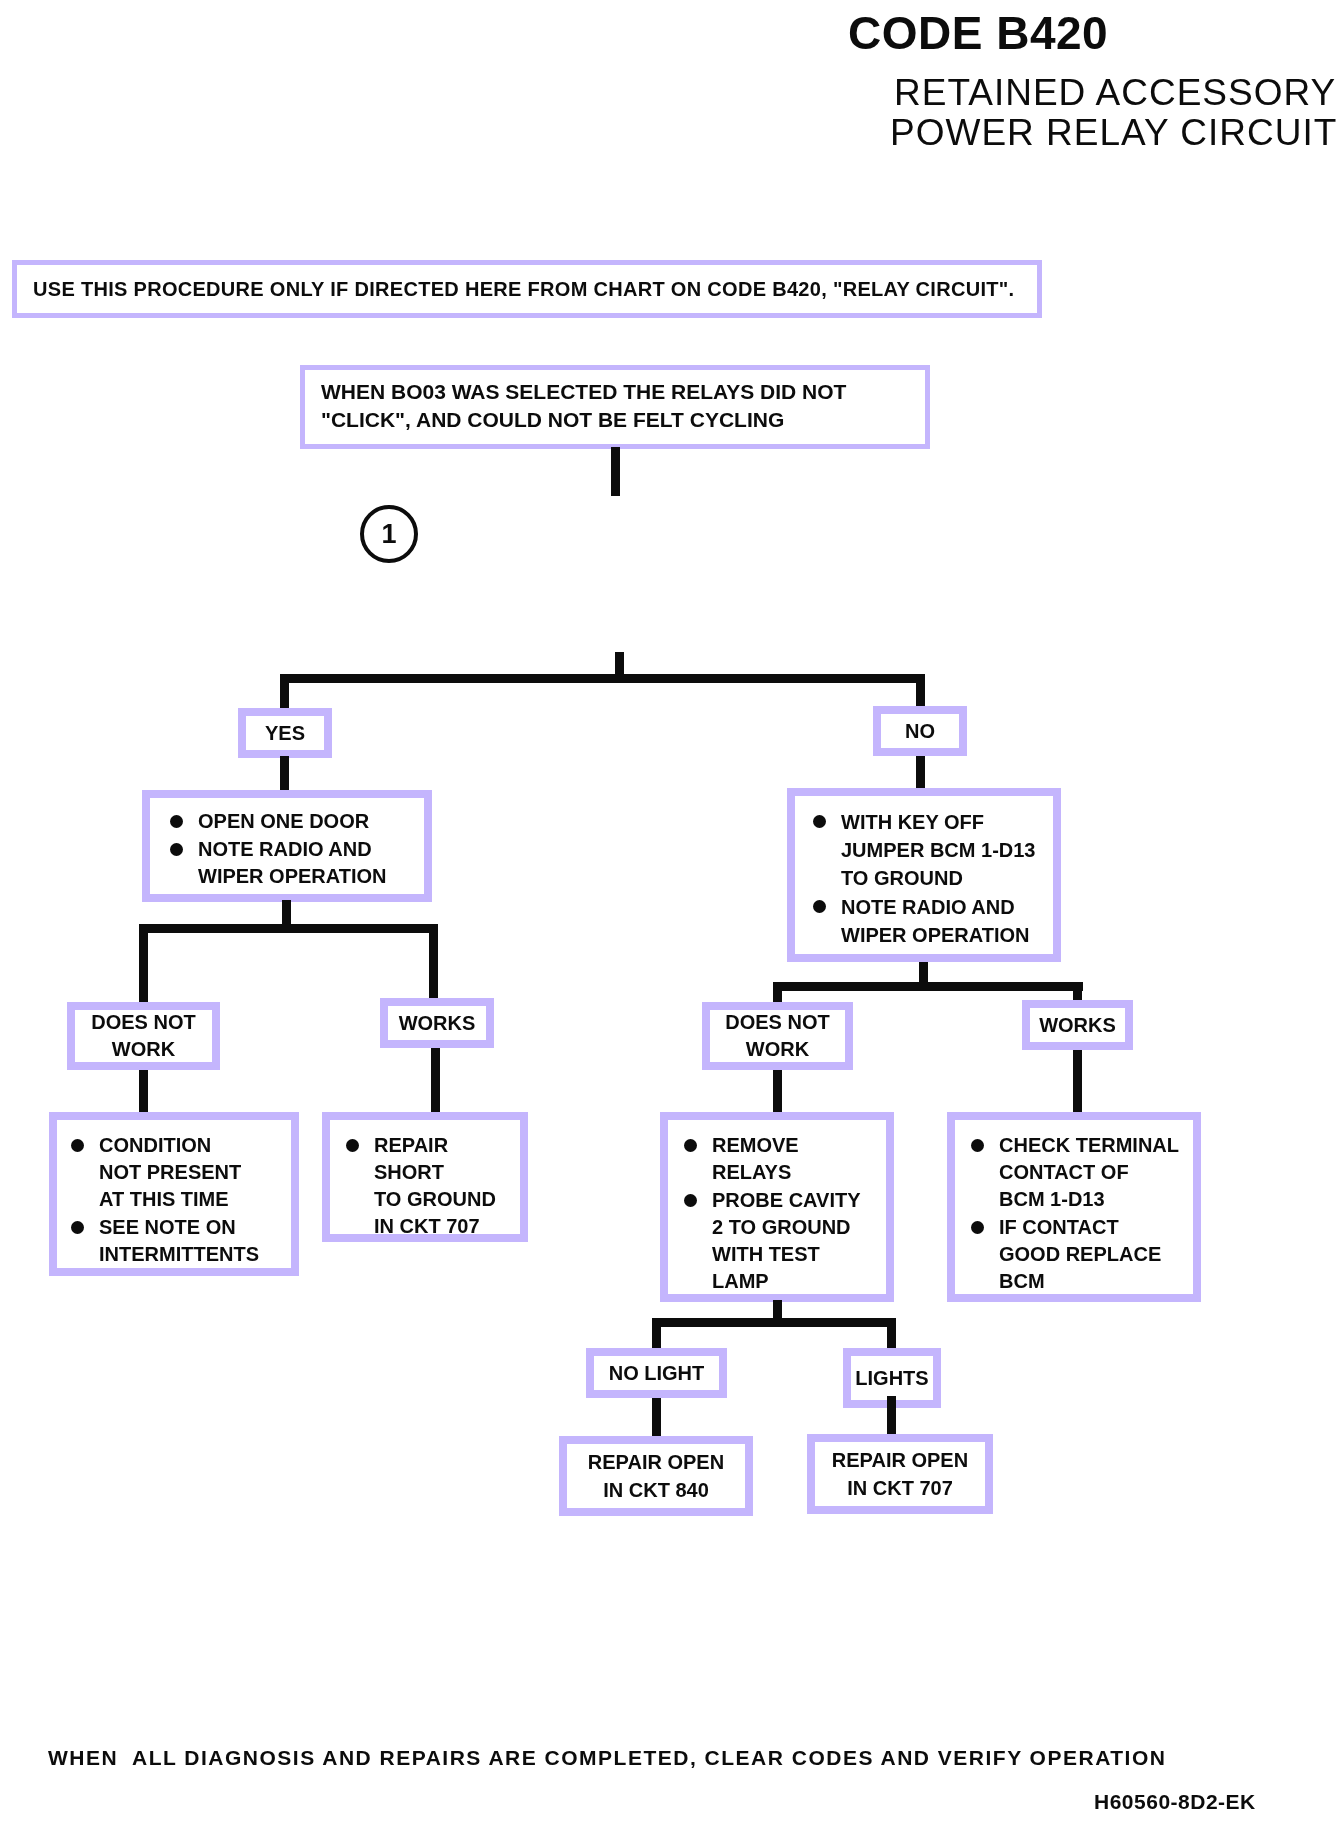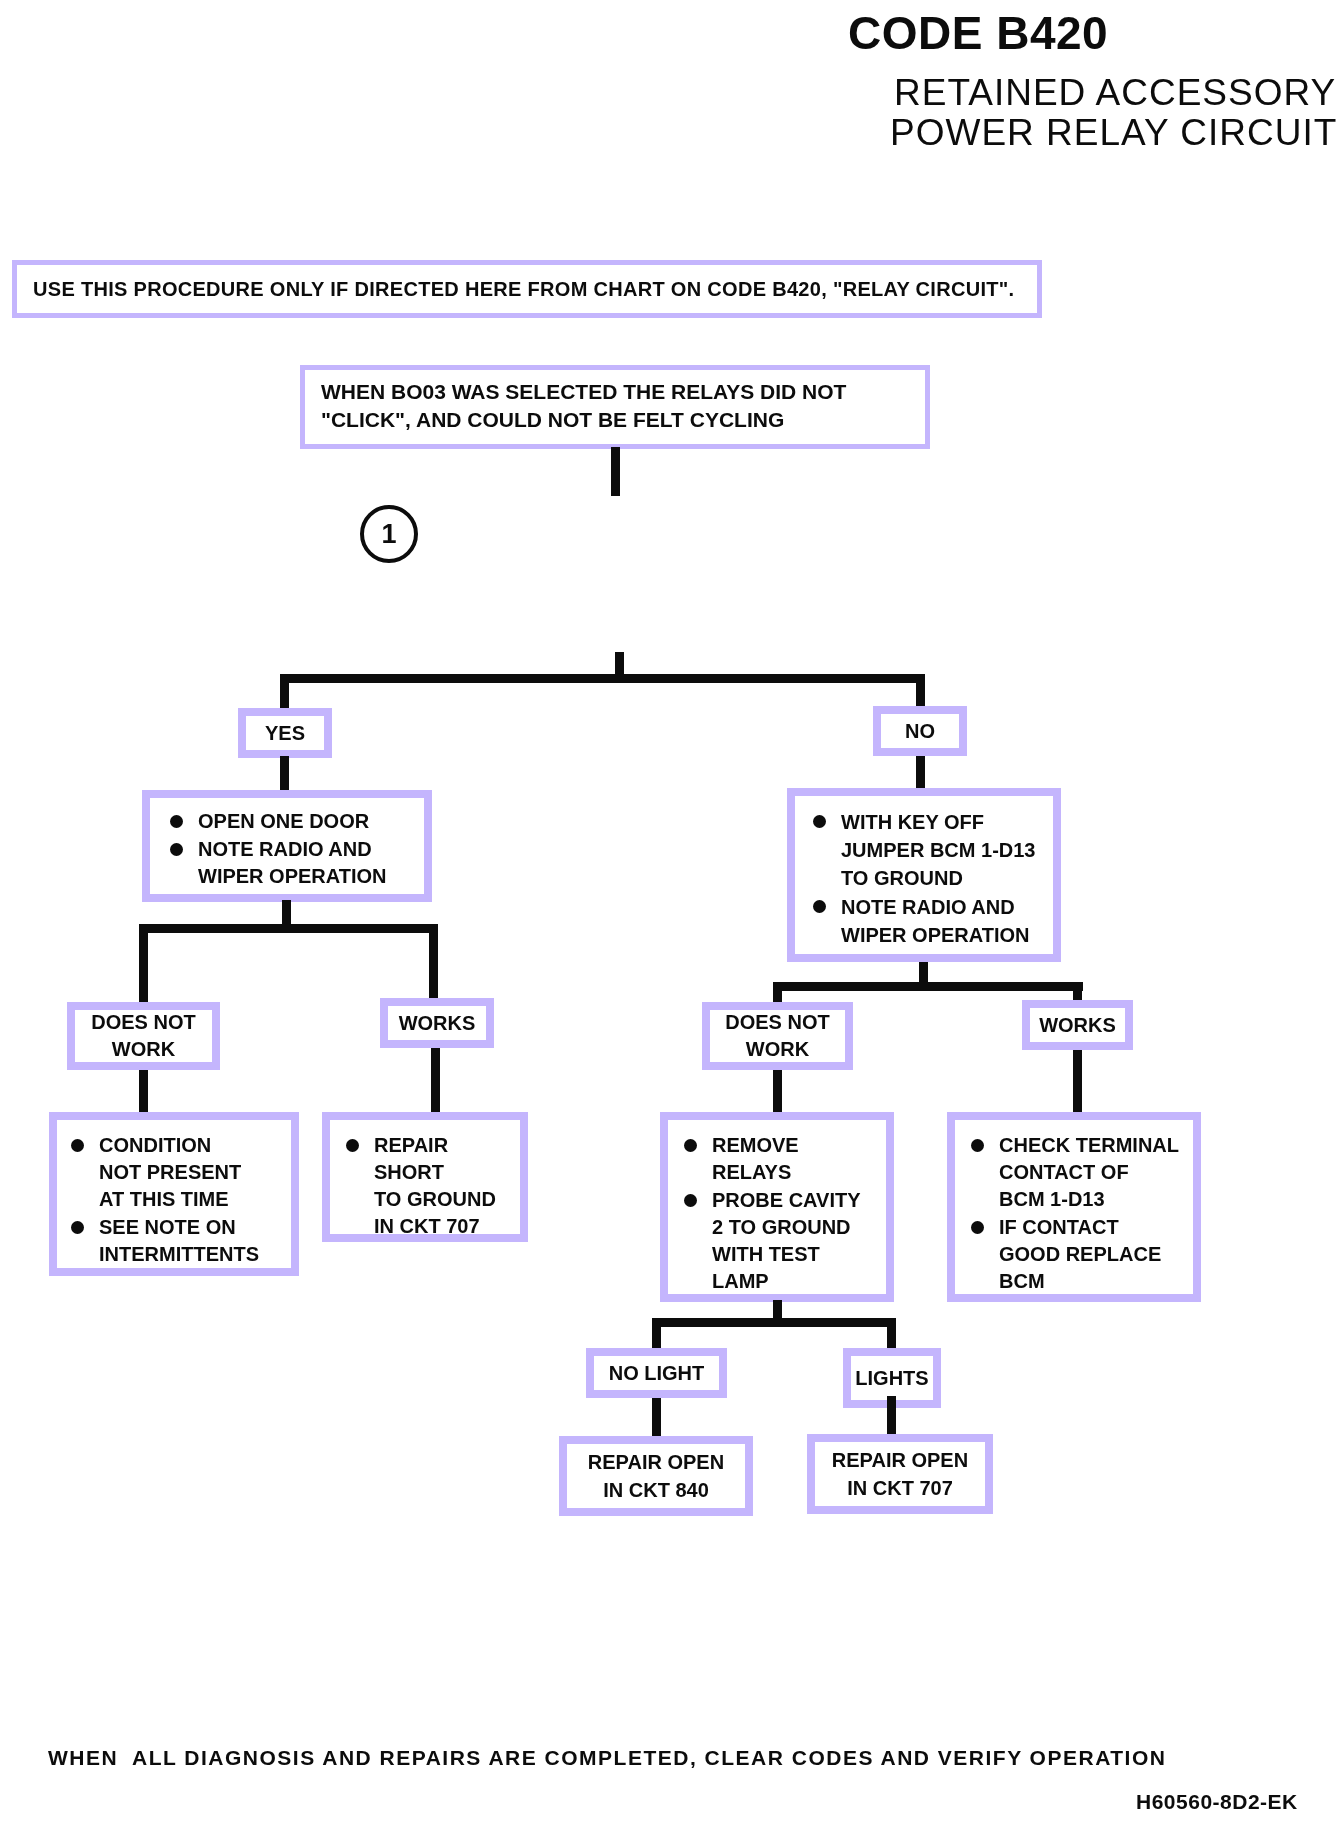--- a/index.html
+++ b/index.html
@@ -184,15 +184,15 @@
 
   <div class="conn" style="left:652px;top:1398px;width:9px;height:40px;"></div>
   <div class="box lbl" style="left:559px;top:1436px;width:194px;height:80px;line-height:28px;">REPAIR OPEN
 IN CKT 840</div>
 
   <div class="conn" style="left:887px;top:1396px;width:9px;height:40px;"></div>
   <div class="box lbl" style="left:807px;top:1434px;width:186px;height:80px;line-height:28px;">REPAIR OPEN
 IN CKT 707</div>
 
   <div class="abs footer-note" style="left:48px;top:1746px;">WHEN  ALL DIAGNOSIS AND REPAIRS ARE COMPLETED, CLEAR CODES AND VERIFY OPERATION</div>
-  <div class="abs doc-ref" style="left:1136px;top:1790px;">H60560-8D2-EK</div>
+  <div class="abs doc-ref" style="left:1094px;top:1790px;">H60560-8D2-EK</div>
 
 </div>
 
 </body></html>

